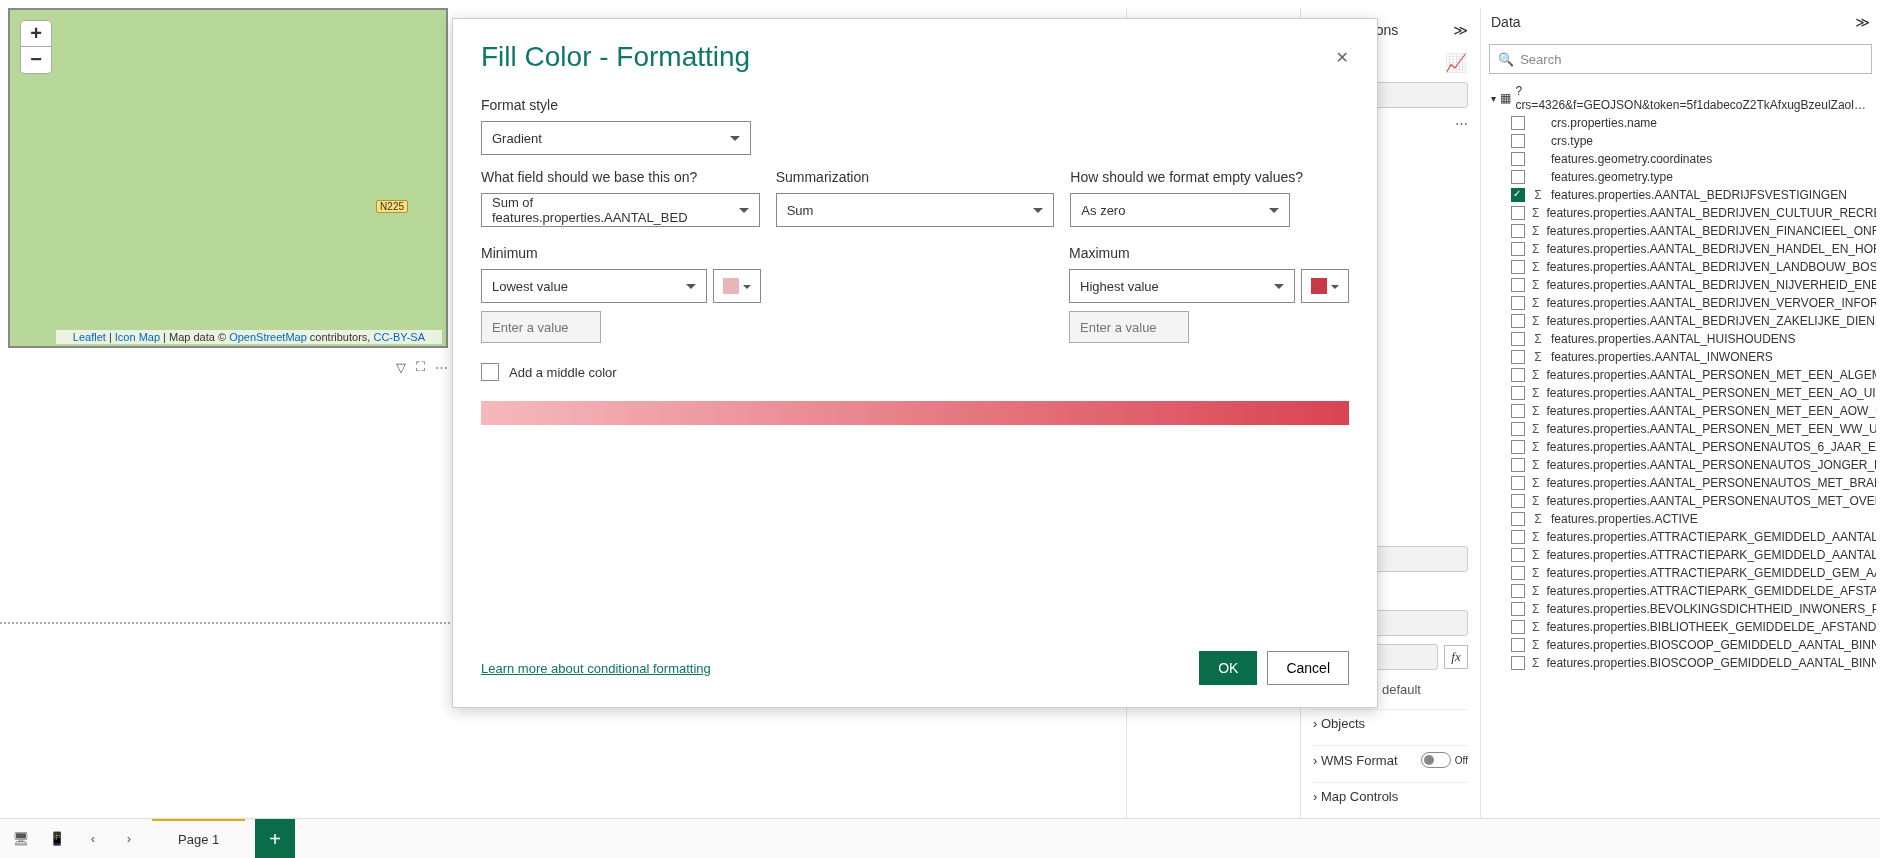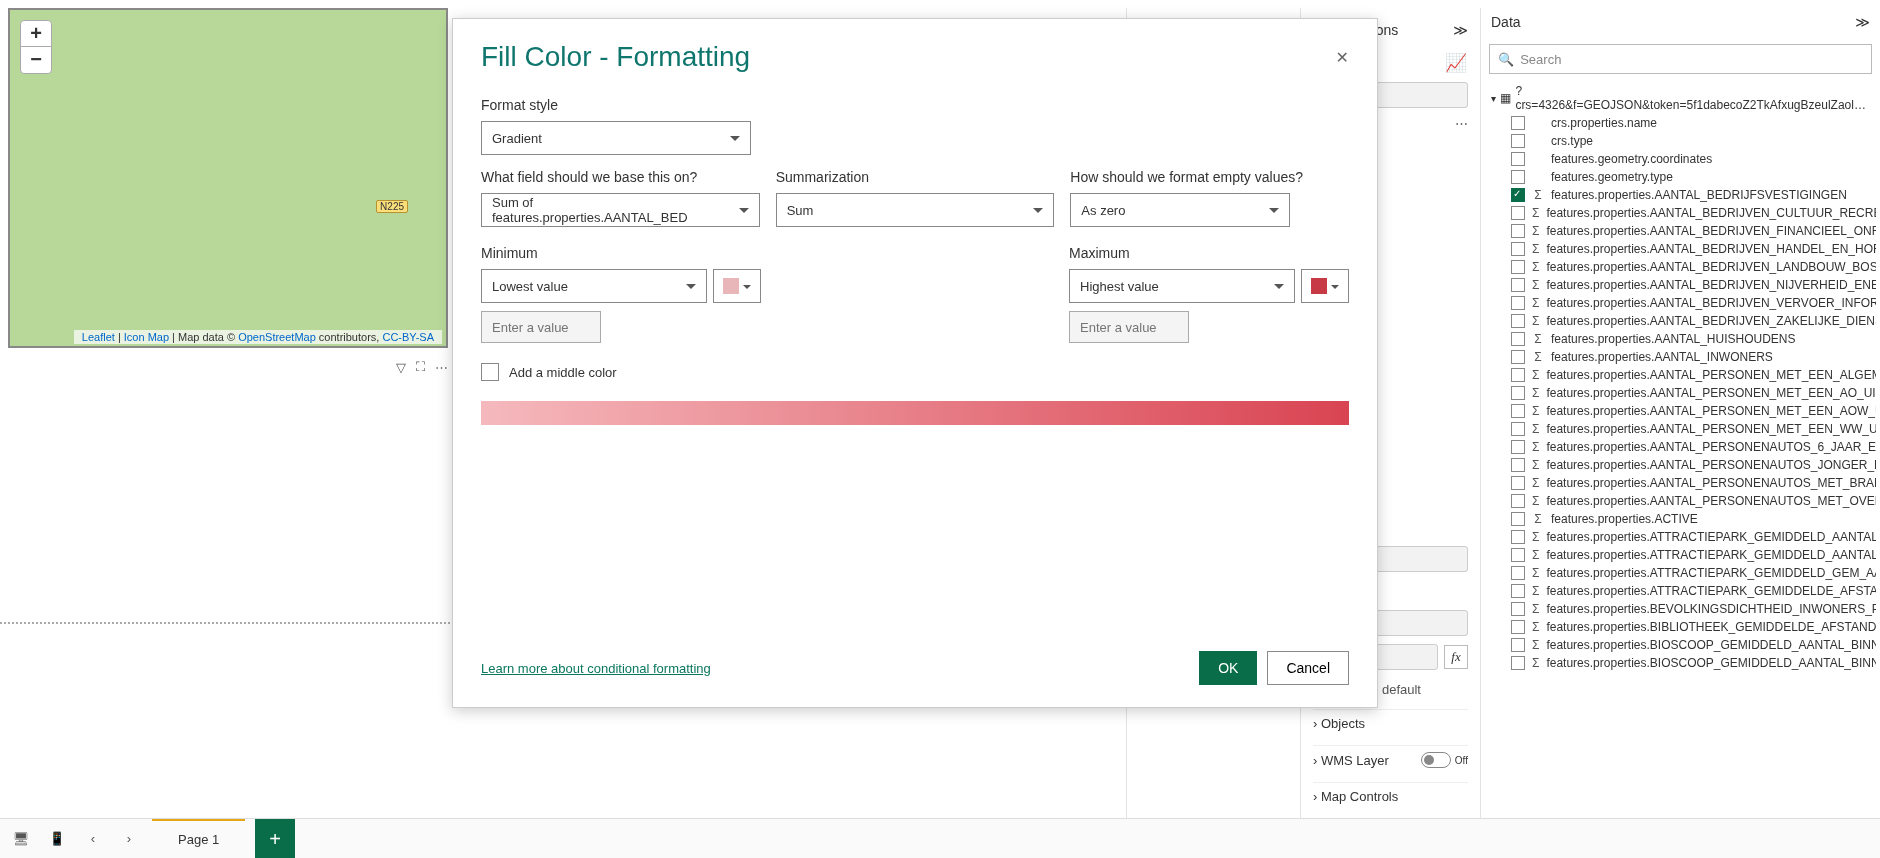--- a/index.html
+++ b/index.html
@@ -6,21 +6,21 @@
 body{background:#fff;width:1880px;height:858px;overflow:hidden;position:relative;font-size:13px;color:#333}
 .ribbon-groups{position:absolute;top:0;left:0;right:0;height:8px;display:flex;gap:80px;padding-left:100px;color:#888;font-size:11px}
 .main{position:absolute;top:8px;left:0;right:0;bottom:40px;display:flex}
 .canvas{flex:1;position:relative;background:#fff}
 .map-visual{position:absolute;top:0;left:8px;width:440px;height:340px;border:2px solid #888;background:#b8d89a}
 .map-visual .zoom{position:absolute;top:10px;left:10px;background:#fff;border:1px solid #aaa;border-radius:4px;width:32px}
 .map-visual .zoom div{height:26px;text-align:center;line-height:24px;font-size:20px;font-weight:bold;cursor:pointer}
 .map-visual .zoom div:first-child{border-bottom:1px solid #aaa}
 .map-overlay{position:absolute;top:22px;left:80px;width:290px;height:290px;background:rgba(200,80,90,.45);border:1px solid #500}
 .shape{position:absolute;background:rgba(180,60,70,.6);border:1px solid #500}
-.attrib{position:absolute;bottom:2px;right:4px;font-size:11px;color:#333;background:rgba(255,255,255,.7);padding:1px 8px}
+.attrib{position:absolute;bottom:2px;right:4px;font-size:11px;color:#333;background:rgba(255,255,255,.7);padding:1px 17px}
 .attrib a{color:#06c}
 .below-map{position:absolute;top:346px;left:8px;width:440px;height:26px;display:flex;justify-content:flex-end;gap:10px;align-items:center;color:#555}
 .hline{position:absolute;top:614px;left:0;right:0;border-top:2px dotted #aaa}
 
 
 .dialog-wrap{position:absolute;top:10px;left:452px;width:926px;height:690px;background:#fff;border:1px solid #ccc;box-shadow:0 3px 14px rgba(0,0,0,.2)}
 .dialog{padding:22px 28px;height:100%;display:flex;flex-direction:column}
 .dlg-head{display:flex;justify-content:space-between;align-items:center;margin-bottom:16px}
 .dlg-title{font-size:28px;font-weight:400;color:#0f766e}
 .close-x{font-size:16px;color:#666;cursor:pointer}
@@ -212,21 +212,21 @@
       <div class="fx">fx</div>
     </div>
     <div class="reset">
         <span>↺</span>
         <span>Reset to default</span>
       </div>
     <div class="viz-sec">
         <span>›&nbsp;<span>Objects</span></span>
       </div>
     <div class="viz-sec">
-        <span>›&nbsp;<span>WMS Layer</span></span>
+        <span>›&nbsp;<span>WMS Format</span></span>
         <span style="display:flex;align-items:center;gap:4px">
           <span class="toggle"></span>
           <span style="font-size:10px">Off</span>
         </span>
       </div>
     <div class="viz-sec">
         <span>›&nbsp;<span>Map Controls</span></span>
       </div>
   </div>
 

